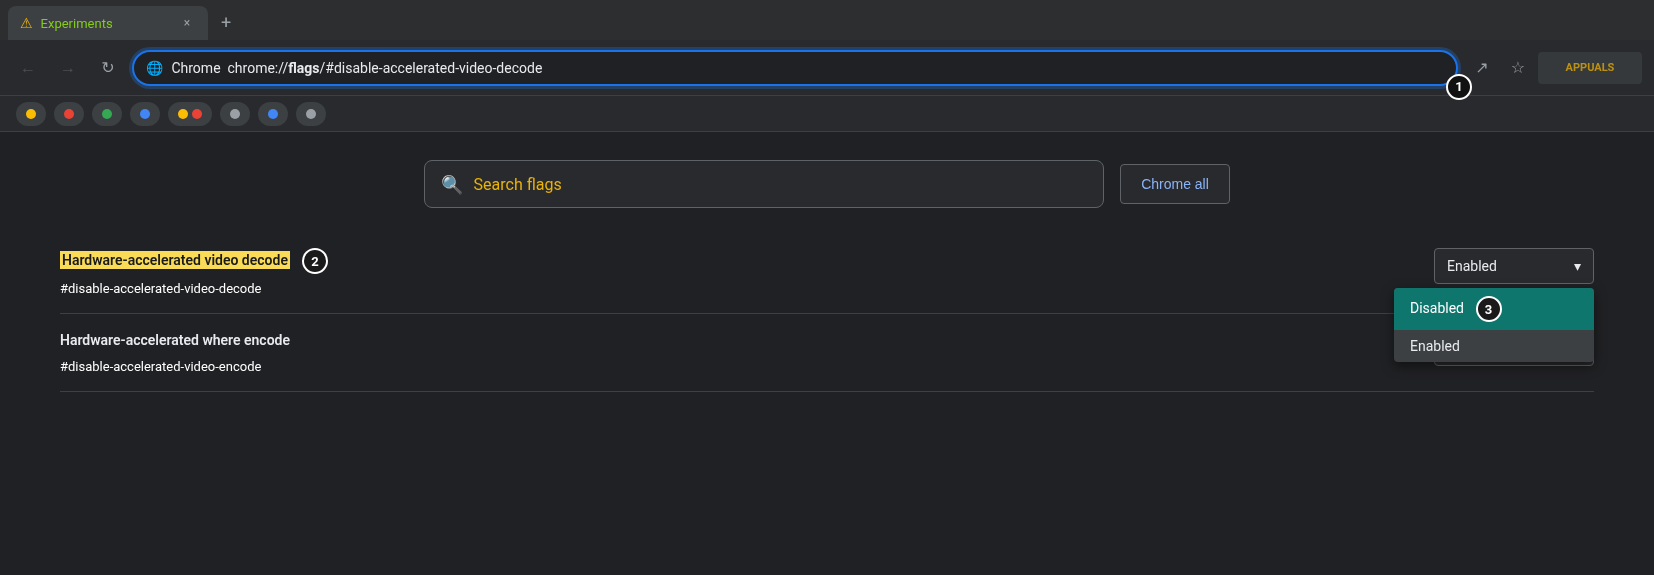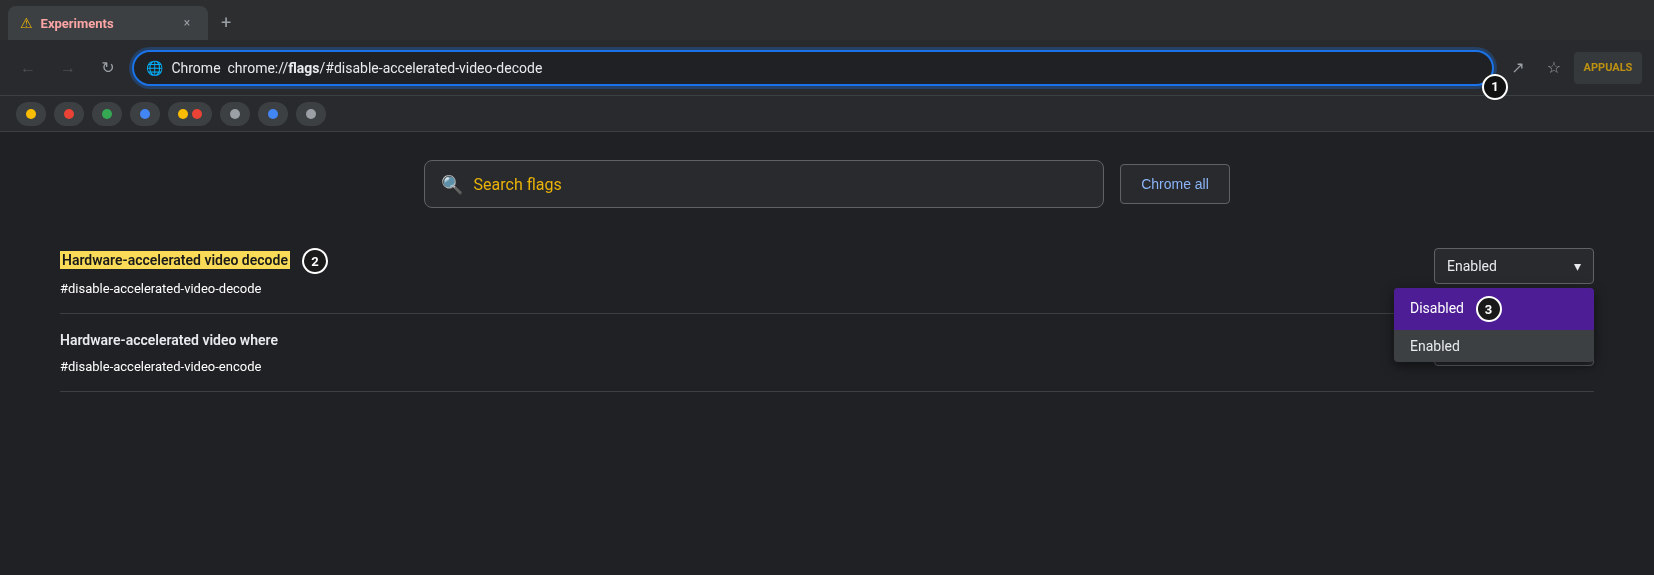--- a/index.html
+++ b/index.html
@@ -30,23 +30,22 @@
       gap: 8px;
       min-width: 200px;
       position: relative;
     }
     .tab-icon {
       color: #fbbc04;
       font-size: 14px;
     }
     .tab-title {
       font-size: 13px;
-      color: #fca5a5;
-      flex: 1;
-      font-weight: bold;
+      color: #84cc16;
+      flex: 1;
     }
     .tab-close {
       width: 18px;
       height: 18px;
       border-radius: 50%;
       display: flex;
       align-items: center;
       justify-content: center;
       cursor: pointer;
       color: #9aa0a6;
@@ -277,21 +276,21 @@
       box-shadow: 0 4px 12px rgba(0,0,0,0.5);
       overflow: hidden;
     }
     .dropdown-item {
       padding: 8px 16px;
       font-size: 14px;
       cursor: pointer;
       color: #e8eaed;
     }
     .dropdown-item.selected {
-      background: #4c1d95;
+      background: #0f766e;
       color: #fff;
     }
 
     
     .num-badge {
       display: inline-flex;
       align-items: center;
       justify-content: center;
       width: 26px;
       height: 26px;
@@ -360,21 +359,21 @@
     <div class="address-badge">1</div>
   </div>
 
   <div class="toolbar-right">
     <div class="toolbar-icon-btn">
       <span>↗</span>
     </div>
     <div class="toolbar-icon-btn">
       <span>☆</span>
     </div>
-    <div style="width:68px;height:32px;background:#3c4043;border-radius:4px;display:flex;align-items:center;justify-content:center;overflow:hidden;opacity:0.7;">
+    <div style="width:104px;height:32px;background:#3c4043;border-radius:4px;display:flex;align-items:center;justify-content:center;overflow:hidden;opacity:0.7;">
       <span style="color:#fbbc04;font-size:11px;font-weight:bold;">APPUALS</span>
     </div>
   </div>
 </div>
 
 <div class="bookmark-bar">
   <div class="bookmark-item">
     <div class="bookmark-dot" style="background:#fbbc04;"></div>
   </div>
   <div class="bookmark-item">
@@ -432,21 +431,21 @@
             <span class="num-badge" style="margin-left:8px;">3</span>
           </div>
           <div class="dropdown-item">Enabled</div>
         </div>
       </div>
     </div>
 
     <div class="flag-item">
       <div class="flag-info">
         <div style="margin-bottom:4px;">
-          <span class="flag-title">Hardware-accelerated video where</span>
+          <span class="flag-title">Hardware-accelerated where encode</span>
         </div>
         <a class="flag-link">#disable-accelerated-video-encode</a>
       </div>
       <div class="flag-control">
         <div class="select-btn">
           <span>Enabled</span>
           <span>▾</span>
         </div>
       </div>
     </div>

